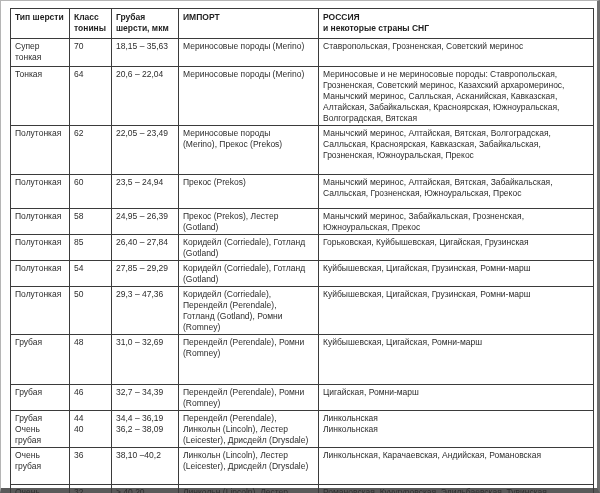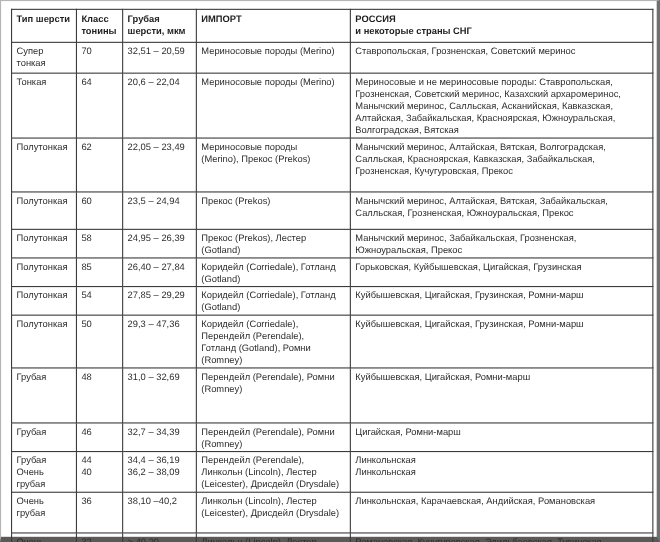--- a/index.html
+++ b/index.html
@@ -75,38 +75,38 @@
 шерсти, мкм</th>
         <th>ИМПОРТ</th>
         <th>РОССИЯ
 и некоторые страны СНГ</th>
       </tr>
     </thead>
     <tbody>
       <tr>
         <td>Супер тонкая</td>
         <td>70</td>
-        <td>32,51 – 20,59</td>
+        <td>18,15 – 35,63</td>
         <td>Мериносовые породы (Merino)</td>
         <td>Ставропольская, Грозненская, Советский меринос</td>
       </tr>
       <tr>
         <td>Тонкая</td>
         <td>64</td>
         <td>20,6 – 22,04</td>
         <td>Мериносовые породы (Merino)</td>
         <td>Мериносовые и не мериносовые породы: Ставропольская, Грозненская, Советский меринос, Казахский архаромеринос, Манычский меринос, Салльская, Асканийская, Кавказская, Алтайская, Забайкальская, Красноярская, Южноуральская, Волгоградская, Вятская</td>
       </tr>
       <tr>
         <td>Полутонкая</td>
         <td>62</td>
         <td>22,05 – 23,49</td>
         <td>Мериносовые породы
 (Merino), Прекос (Prekos)</td>
-        <td>Манычский меринос, Алтайская, Вятская, Волгоградская, Салльская, Красноярская, Кавказская, Забайкальская, Грозненская, Кучугуровская, Прекос</td>
+        <td>Манычский меринос, Алтайская, Вятская, Волгоградская, Салльская, Красноярская, Кавказская, Забайкальская, Грозненская, Южноуральская, Прекос</td>
       </tr>
       <tr>
         <td>Полутонкая</td>
         <td>60</td>
         <td>23,5 – 24,94</td>
         <td>Прекос (Prekos)</td>
         <td>Манычский меринос, Алтайская, Вятская, Забайкальская, Салльская, Грозненская, Южноуральская, Прекос</td>
       </tr>
       <tr>
         <td>Полутонкая</td>

